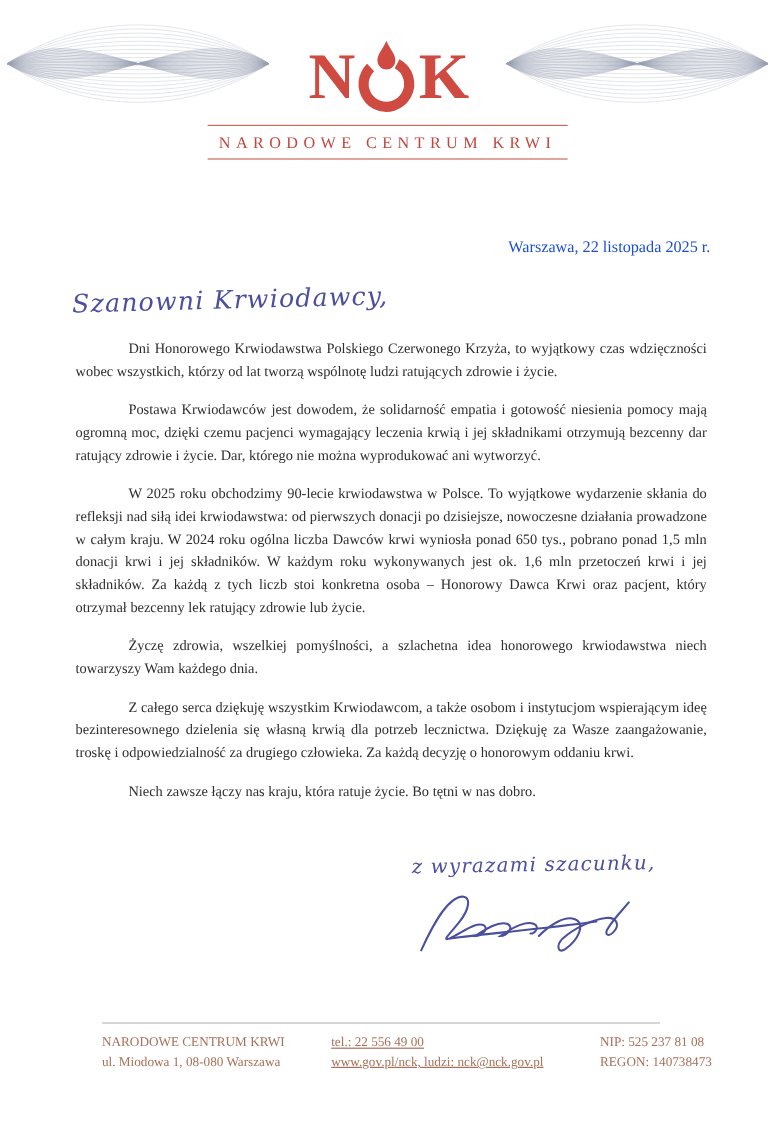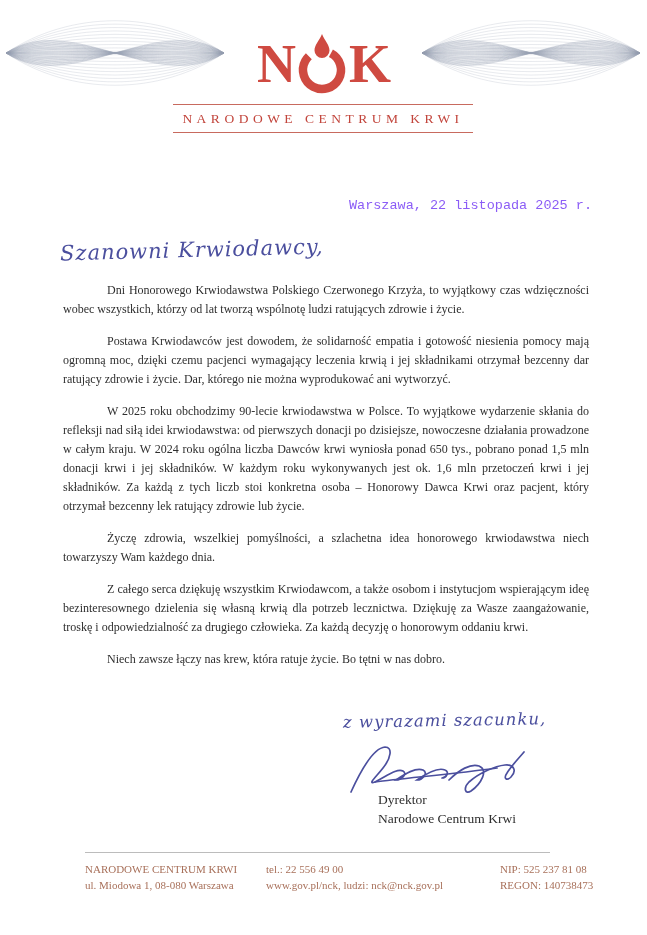--- a/index.html
+++ b/index.html
@@ -23,21 +23,21 @@
   .orgband{
     position:absolute;left:173px;top:104px;width:300px;text-align:center;
   }
   .orgband .rule{height:1px;background:#c86a5e;}
   .orgband .name{
     font-family:"Liberation Serif", serif;font-size:13.5px;color:#c2453c;
     letter-spacing:4.5px;padding:6px 0 5px 0;white-space:nowrap;
   }
   
   .dateline{
-    position:absolute;right:55px;top:198px;font-size:13.5px;color:#8b5cf6;font-family:Liberation Mono, monospace;
+    position:absolute;right:55px;top:198px;font-size:13.5px;color:#1d4ed8;
   }
   .hand{
     font-family:"DejaVu Serif", serif;font-style:italic;color:#4b4f9e;
   }
   .greeting{
     position:absolute;left:60px;top:238px;font-size:21px;letter-spacing:1px;
     transform:rotate(-1.5deg);
   }
   .bodytext{
     position:absolute;left:63px;top:281px;width:526px;
@@ -51,21 +51,21 @@
   .signature{position:absolute;left:345px;top:740px;width:185px;height:56px;}
   .signer{position:absolute;left:378px;top:791px;font-size:13.5px;line-height:18.5px;}
   .signer span{display:block;}
   
   .footer-rule{position:absolute;left:85px;top:852px;width:465px;height:1px;background:#bcbcbc;}
   .footer{position:absolute;top:861px;left:0;width:647px;
     font-size:11px;line-height:16px;color:#a8705a;}
   .footer .col{position:absolute;top:0;white-space:nowrap;}
   .footer .col span{display:block;}
   .footer .c1{left:85px;}
-  .footer .c2{left:266px;}
+  .footer .c2{left:276px;text-decoration:underline;}
   .footer .c3{left:460px;margin-left:40px;}
 </style>
 </head>
 <body>
 
 <div class="page">
 
   <svg class="guilloche left" id="guil-left" viewBox="0 0 218 94">
       <path d="M0 47 C 65.39999999999999 4, 152.6 4, 218 47" fill="none" stroke="#9aa3b5" stroke-width="0.45" opacity="0.5"></path>
       <path d="M0 47 C 65.39999999999999 90, 152.6 4, 218 47" fill="none" stroke="#9aa3b5" stroke-width="0.45" opacity="0.5"></path>
@@ -205,45 +205,41 @@
     <div class="name">NARODOWE CENTRUM KRWI</div>
     <div class="rule"></div>
   </div>
 
   <div class="dateline">Warszawa, 22 listopada 2025 r.</div>
 
   <div class="greeting hand">Szanowni Krwiodawcy,</div>
 
   <div class="bodytext">
     <p>Dni Honorowego Krwiodawstwa Polskiego Czerwonego Krzyża, to wyjątkowy czas wdzięczności wobec wszystkich, którzy od lat tworzą wspólnotę ludzi ratujących zdrowie i życie.</p>
-    <p>Postawa Krwiodawców jest dowodem, że solidarność empatia i gotowość niesienia pomocy mają ogromną moc, dzięki czemu pacjenci wymagający leczenia krwią i jej składnikami otrzymał bezcenny dar ratujący zdrowie i życie. Dar, którego nie można wyprodukować ani wytworzyć.</p>
+    <p>Postawa Krwiodawców jest dowodem, że solidarność empatia i gotowość niesienia pomocy mają ogromną moc, dzięki czemu pacjenci wymagający leczenia krwią i jej składnikami otrzymują bezcenny dar ratujący zdrowie i życie. Dar, którego nie można wyprodukować ani wytworzyć.</p>
     <p>W 2025 roku obchodzimy 90-lecie krwiodawstwa w Polsce. To wyjątkowe wydarzenie skłania do refleksji nad siłą idei krwiodawstwa: od pierwszych donacji po dzisiejsze, nowoczesne działania prowadzone w całym kraju. W 2024 roku ogólna liczba Dawców krwi wyniosła ponad 650 tys., pobrano ponad 1,5 mln donacji krwi i jej składników. W każdym roku wykonywanych jest ok. 1,6 mln przetoczeń krwi i jej składników. Za każdą z tych liczb stoi konkretna osoba – Honorowy Dawca Krwi oraz pacjent, który otrzymał bezcenny lek ratujący zdrowie lub życie.</p>
     <p>Życzę zdrowia, wszelkiej pomyślności, a szlachetna idea honorowego krwiodawstwa niech towarzyszy Wam każdego dnia.</p>
     <p>Z całego serca dziękuję wszystkim Krwiodawcom, a także osobom i instytucjom wspierającym ideę bezinteresownego dzielenia się własną krwią dla potrzeb lecznictwa. Dziękuję za Wasze zaangażowanie, troskę i odpowiedzialność za drugiego człowieka. Za każdą decyzję o honorowym oddaniu krwi.</p>
-    <p>Niech zawsze łączy nas krew, która ratuje życie. Bo tętni w nas dobro.</p>
+    <p>Niech zawsze łączy nas kraju, która ratuje życie. Bo tętni w nas dobro.</p>
   </div>
 
   <div class="closing-hand hand">z wyrazami szacunku,</div>
 
   <svg class="signature" viewBox="0 0 185 56">
     <g fill="none" stroke="#4b4f9e" stroke-width="1.7" stroke-linecap="round">
       <path d="M6 52 C 16 30, 28 8, 40 7 C 48 7, 46 18, 38 28 C 31 37, 22 45, 30 42
                C 42 36, 52 28, 58 31 C 63 34, 56 40, 51 40
                C 60 34, 71 27, 78 30 C 84 33, 77 40, 72 40
                C 82 33, 93 27, 100 30 C 105 32, 101 38, 97 38"></path>
       <path d="M104 40 C 114 30, 126 23, 134 26 C 144 30, 136 44, 126 51 C 120 55, 118 48, 124 42
                C 134 33, 150 26, 160 25 C 169 24, 172 31, 166 37 C 162 41, 158 39, 162 33 C 167 25, 174 18, 179 12"></path>
       <path d="M30 42 C 60 38, 110 34, 152 28"></path>
     </g>
   </svg>
 
-  <div class="signer">
-    <span>Dyrektor</span>
-    <span>Narodowe Centrum Krwi</span>
-  </div>
 
   <div class="footer-rule"></div>
   <div class="footer">
     <div class="col c1">
       <span>NARODOWE CENTRUM KRWI</span>
       <span>ul. Miodowa 1, 08-080 Warszawa</span>
     </div>
     <div class="col c2">
       <span>tel.: 22 556 49 00</span>
       <span>www.gov.pl/nck, ludzi: nck@nck.gov.pl</span>

